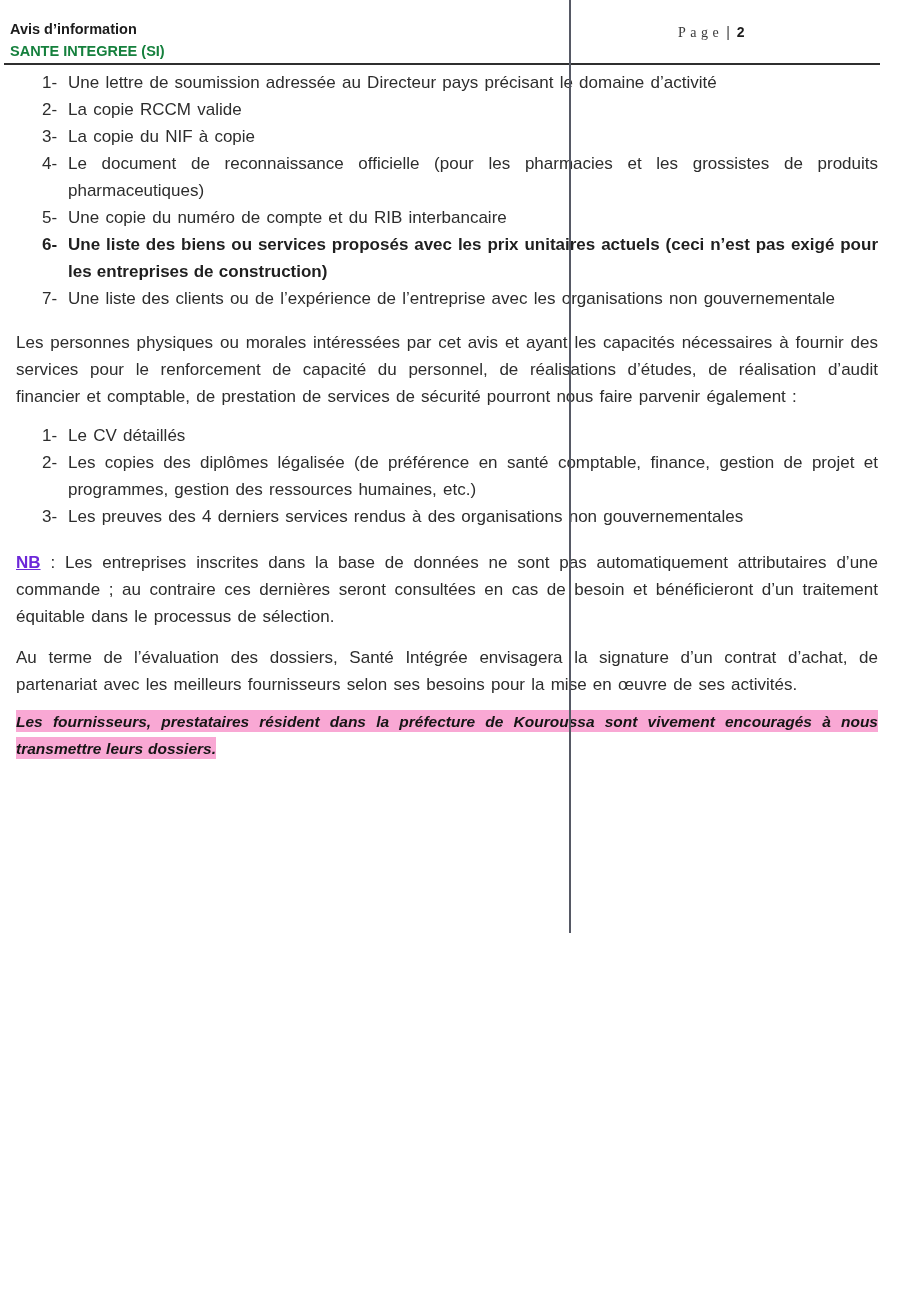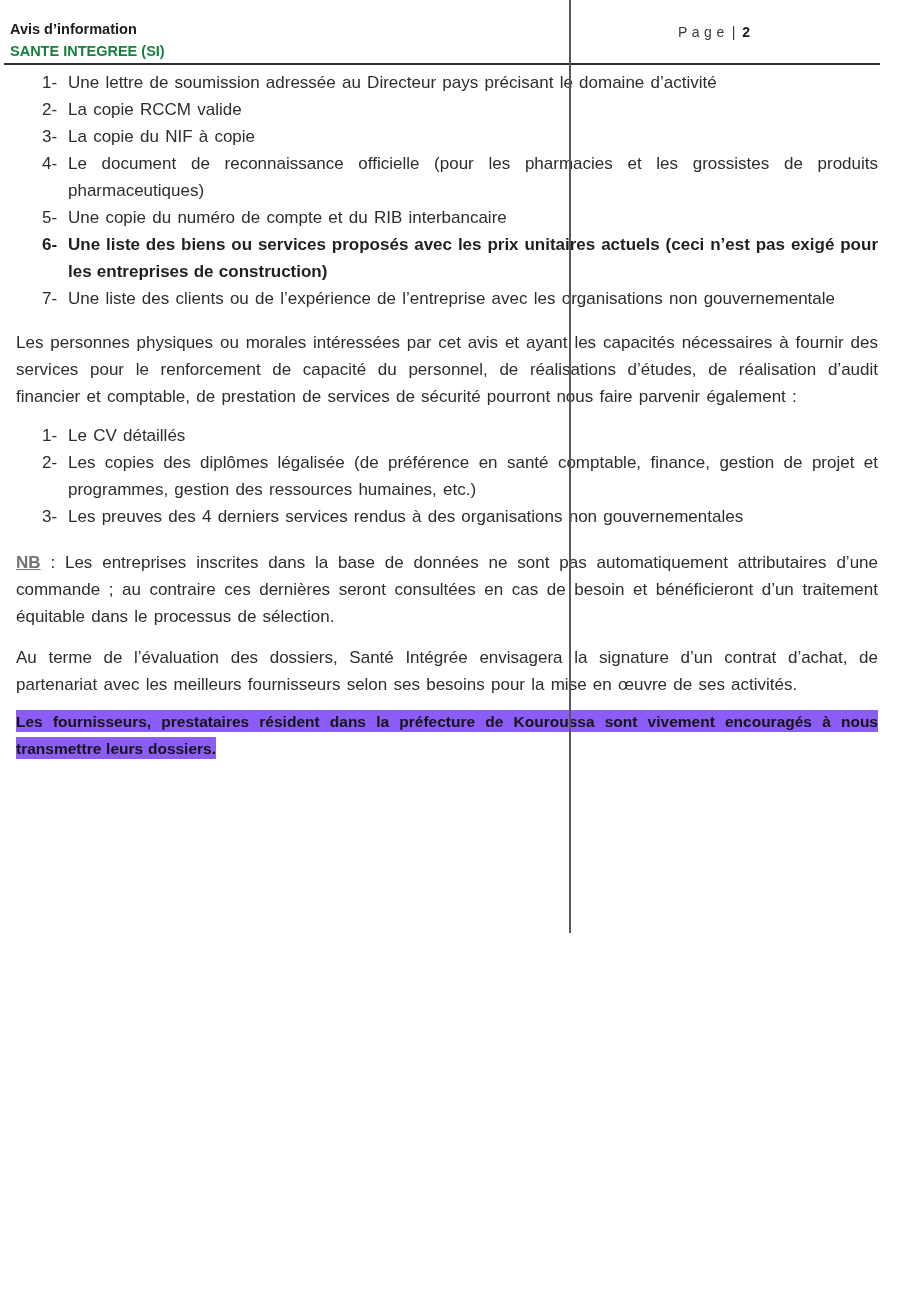--- a/index.html
+++ b/index.html
@@ -36,50 +36,51 @@
     color: #15803d;
   }
   .pageno {
     position: absolute;
     left: 678px;
     top: 24px;
     font-size: 14px;
     color: #3a3a3a;
     white-space: nowrap;
   }
-  .pageno .pw { letter-spacing: 4.5px; }
+  .pageno .pw { letter-spacing: 4.5px; font-family: Liberation Serif, serif; }
   .pageno .psep { margin: 0 7px 0 3px; }
   .pageno .pn { font-weight: bold; color: #1c1c1c; }
   .rule {
     margin: 3px 20px 0 4px;
     border-top: 2.5px solid #2f2f2f;
     height: 0;
   }
   main { padding: 4px 22px 0 16px; font-size: 17px; line-height: 27px; word-spacing: 1.5px; }
   .list { list-style: none; margin: 0; padding: 0; }
   .li { display: flex; }
   .num { flex: 0 0 26px; margin-left: 26px; }
   .txt { flex: 1; text-align: justify; }
   .li.bold { font-weight: bold; color: #1f1f1f; }
   .li.bold .txt { word-spacing: 0.5px; }
   .para { margin: 17px 0 0 0; text-align: justify; }
   .list2 { margin-top: 12px; }
   .para-nb { margin-top: 19px; }
-  .nb { font-weight: bold; text-decoration: underline; color: #737373; }
+  .nb { font-weight: bold; text-decoration: underline; color: #6d28d9; }
   .para-contract { margin-top: 14px; }
   .hl-para { margin-top: 9px; }
   .hl {
-    background: #8b5cf6;
+    background: #f9a8d4;
     font-weight: bold;
     font-size: 15.5px;
     color: #151515;
     padding: 2.5px 0;
     word-spacing: 0.5px;
     -webkit-box-decoration-break: clone;
     box-decoration-break: clone;
+    font-style: italic;
   }
   .date {
     position: absolute;
     left: 16px;
     top: 1172px;
     font-size: 12px;
     color: #2d2d2d;
   }
 </style>
 </head>

